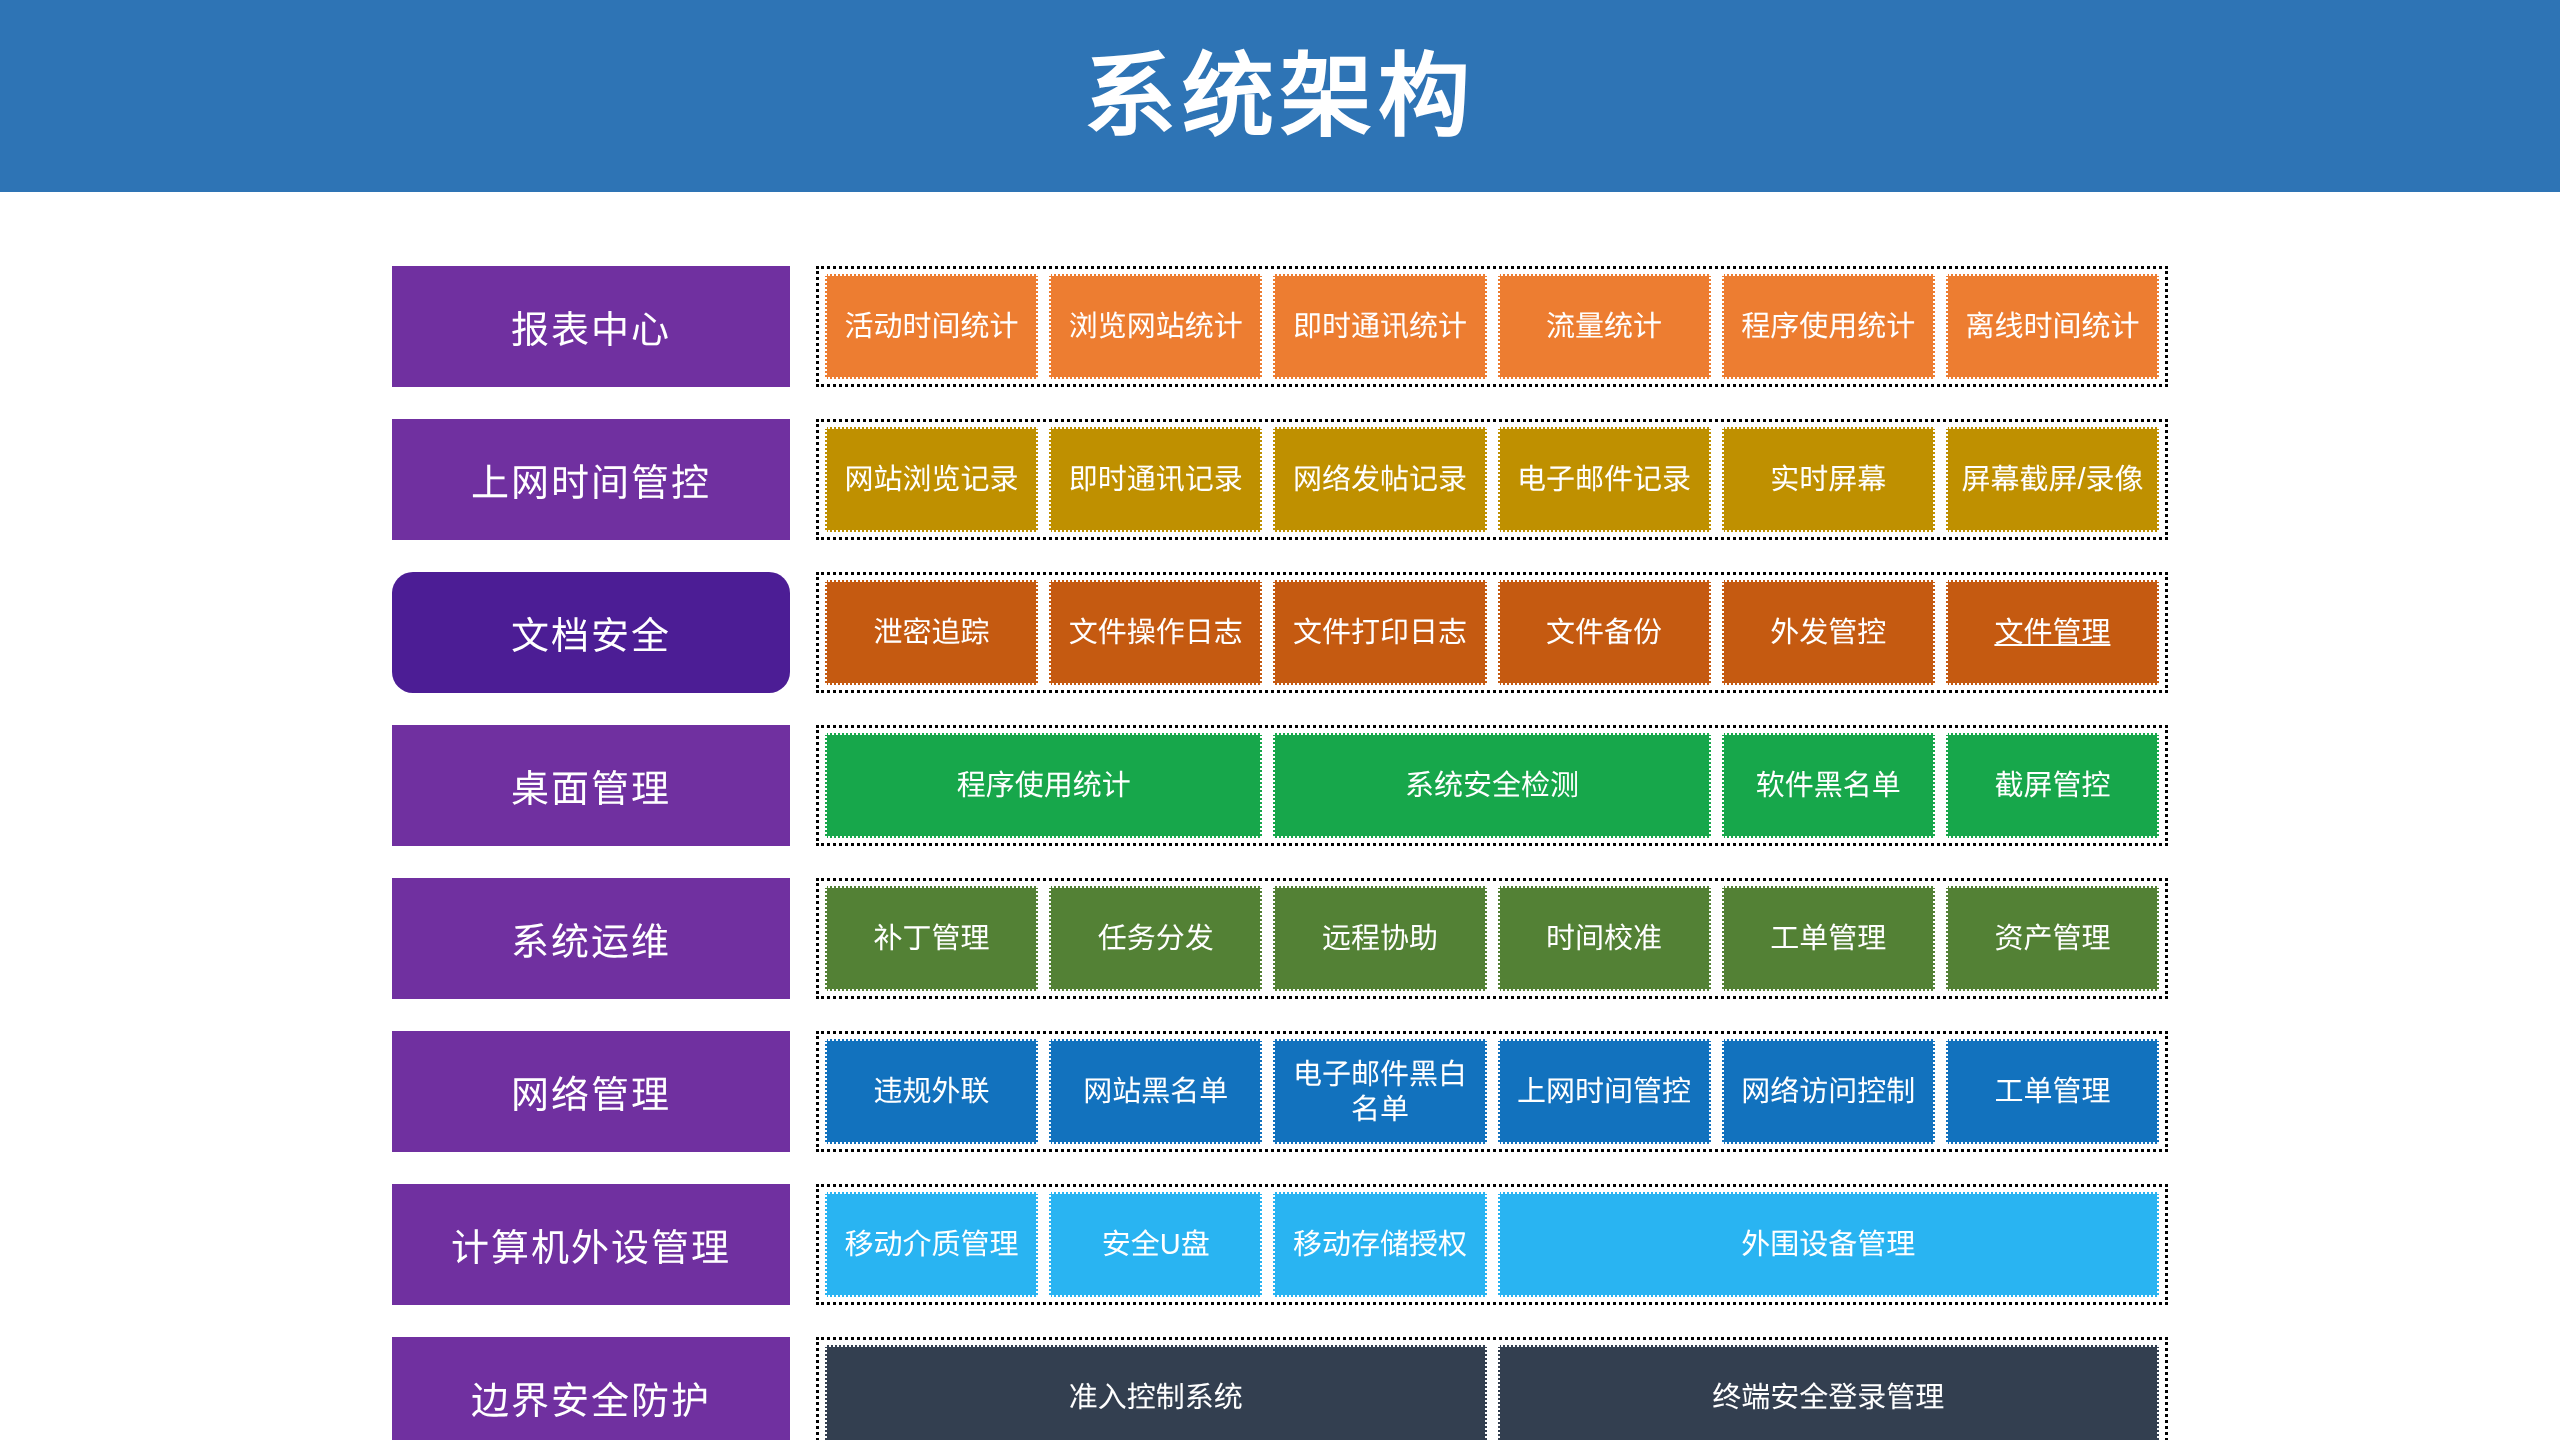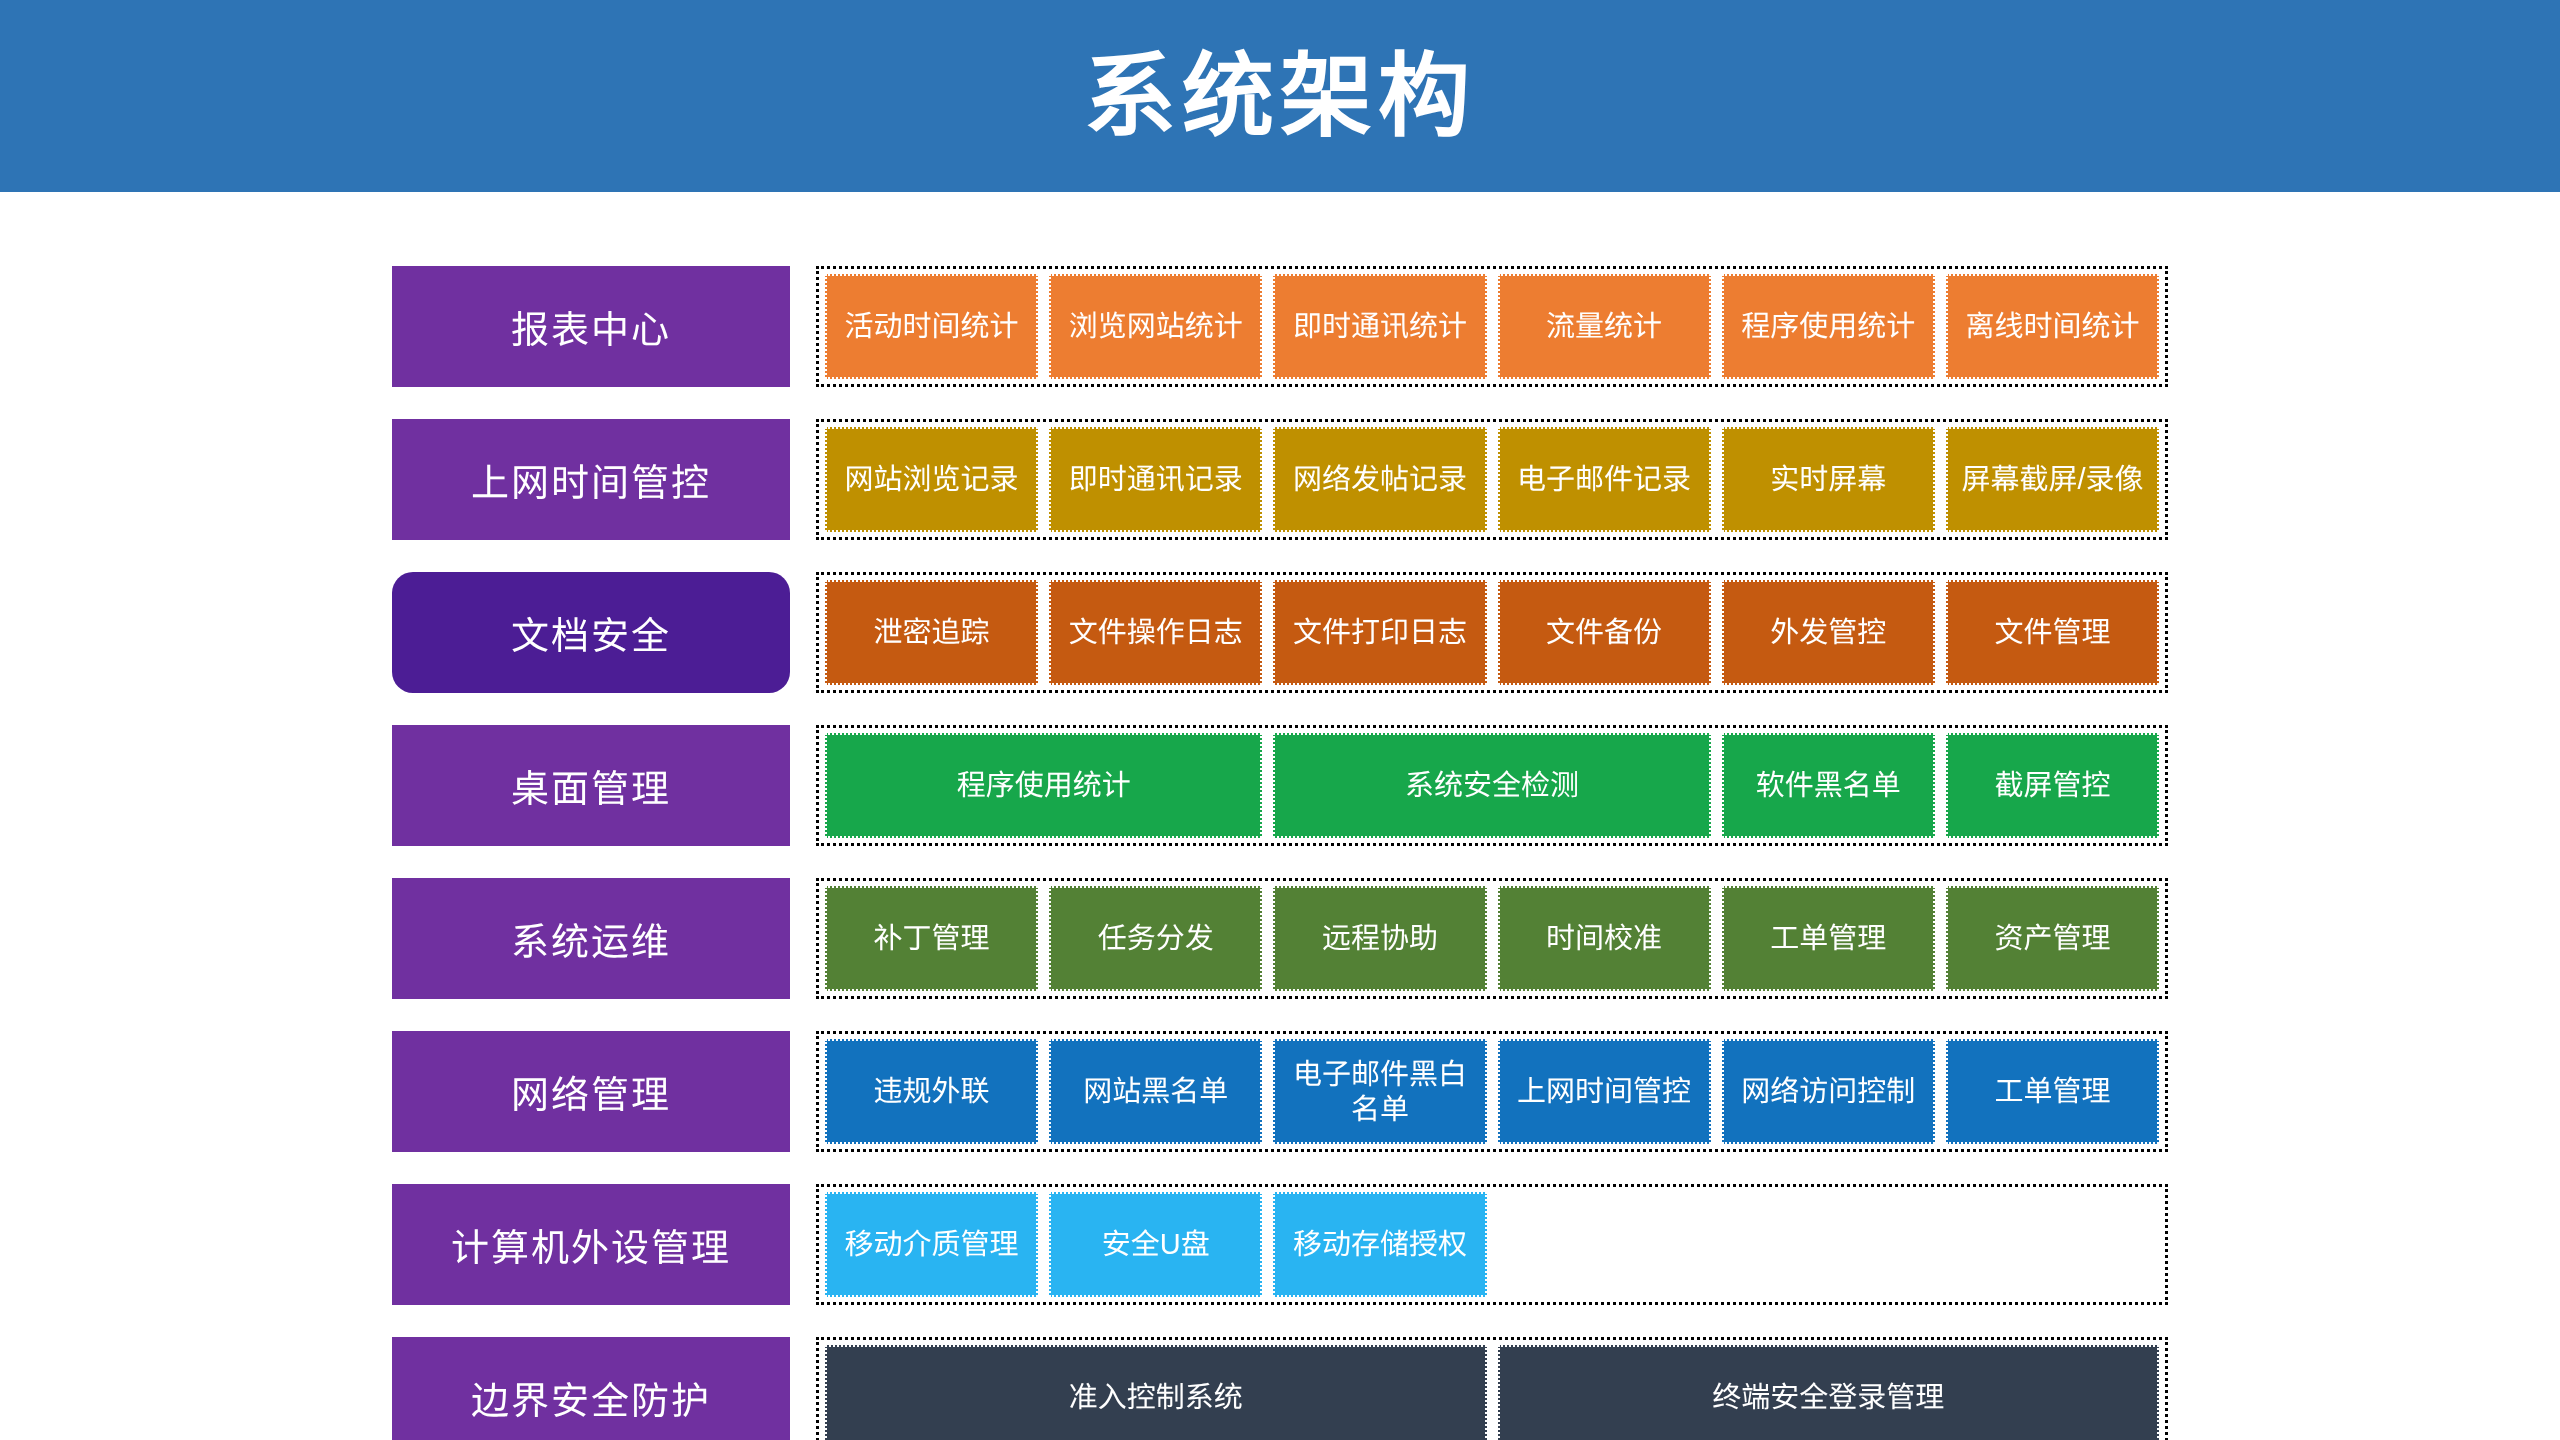--- a/index.html
+++ b/index.html
@@ -125,21 +125,21 @@
     </div>
 
     <div class="row">
       <div class="cat-label" style="background-color: #4c1d95; border-radius: 21px;">文档安全</div>
       <div class="group">
         <div class="block" style="background-color: rgb(197, 90, 17);">泄密追踪</div>
         <div class="block" style="background-color: rgb(197, 90, 17);">文件操作日志</div>
         <div class="block" style="background-color: rgb(197, 90, 17);">文件打印日志</div>
         <div class="block" style="background-color: rgb(197, 90, 17);">文件备份</div>
         <div class="block" style="background-color: rgb(197, 90, 17);">外发管控</div>
-        <div class="block" style="background-color: rgb(197, 90, 17);">文件管理</div>
+        <div class="block" style="background-color: rgb(197, 90, 17); text-decoration: underline;">文件管理</div>
       </div>
     </div>
 
     <div class="row">
       <div class="cat-label" style="background-color: rgb(112, 48, 160);">桌面管理</div>
       <div class="group">
         <div class="block span2" style="background-color: rgb(23, 167, 75);">程序使用统计</div>
         <div class="block span2" style="background-color: rgb(23, 167, 75);">系统安全检测</div>
         <div class="block" style="background-color: rgb(23, 167, 75);">软件黑名单</div>
         <div class="block" style="background-color: rgb(23, 167, 75);">截屏管控</div>
@@ -169,20 +169,21 @@
         <div class="block" style="background-color: rgb(18, 114, 190);">工单管理</div>
       </div>
     </div>
 
     <div class="row">
       <div class="cat-label" style="background-color: rgb(112, 48, 160);">计算机外设管理</div>
       <div class="group">
         <div class="block" style="background-color: rgb(41, 180, 242);">移动介质管理</div>
         <div class="block" style="background-color: rgb(41, 180, 242);">安全U盘</div>
         <div class="block" style="background-color: rgb(41, 180, 242);">移动存储授权</div>
+        <div class="block span3" style="background-color: rgb(41, 180, 242);">外围设备管理</div>
       </div>
     </div>
 
     <div class="row">
       <div class="cat-label" style="background-color: rgb(112, 48, 160);">边界安全防护</div>
       <div class="group">
         <div class="block span3" style="background-color: rgb(51, 63, 80);">准入控制系统</div>
         <div class="block span3" style="background-color: rgb(51, 63, 80);">终端安全登录管理</div>
       </div>
     </div>

